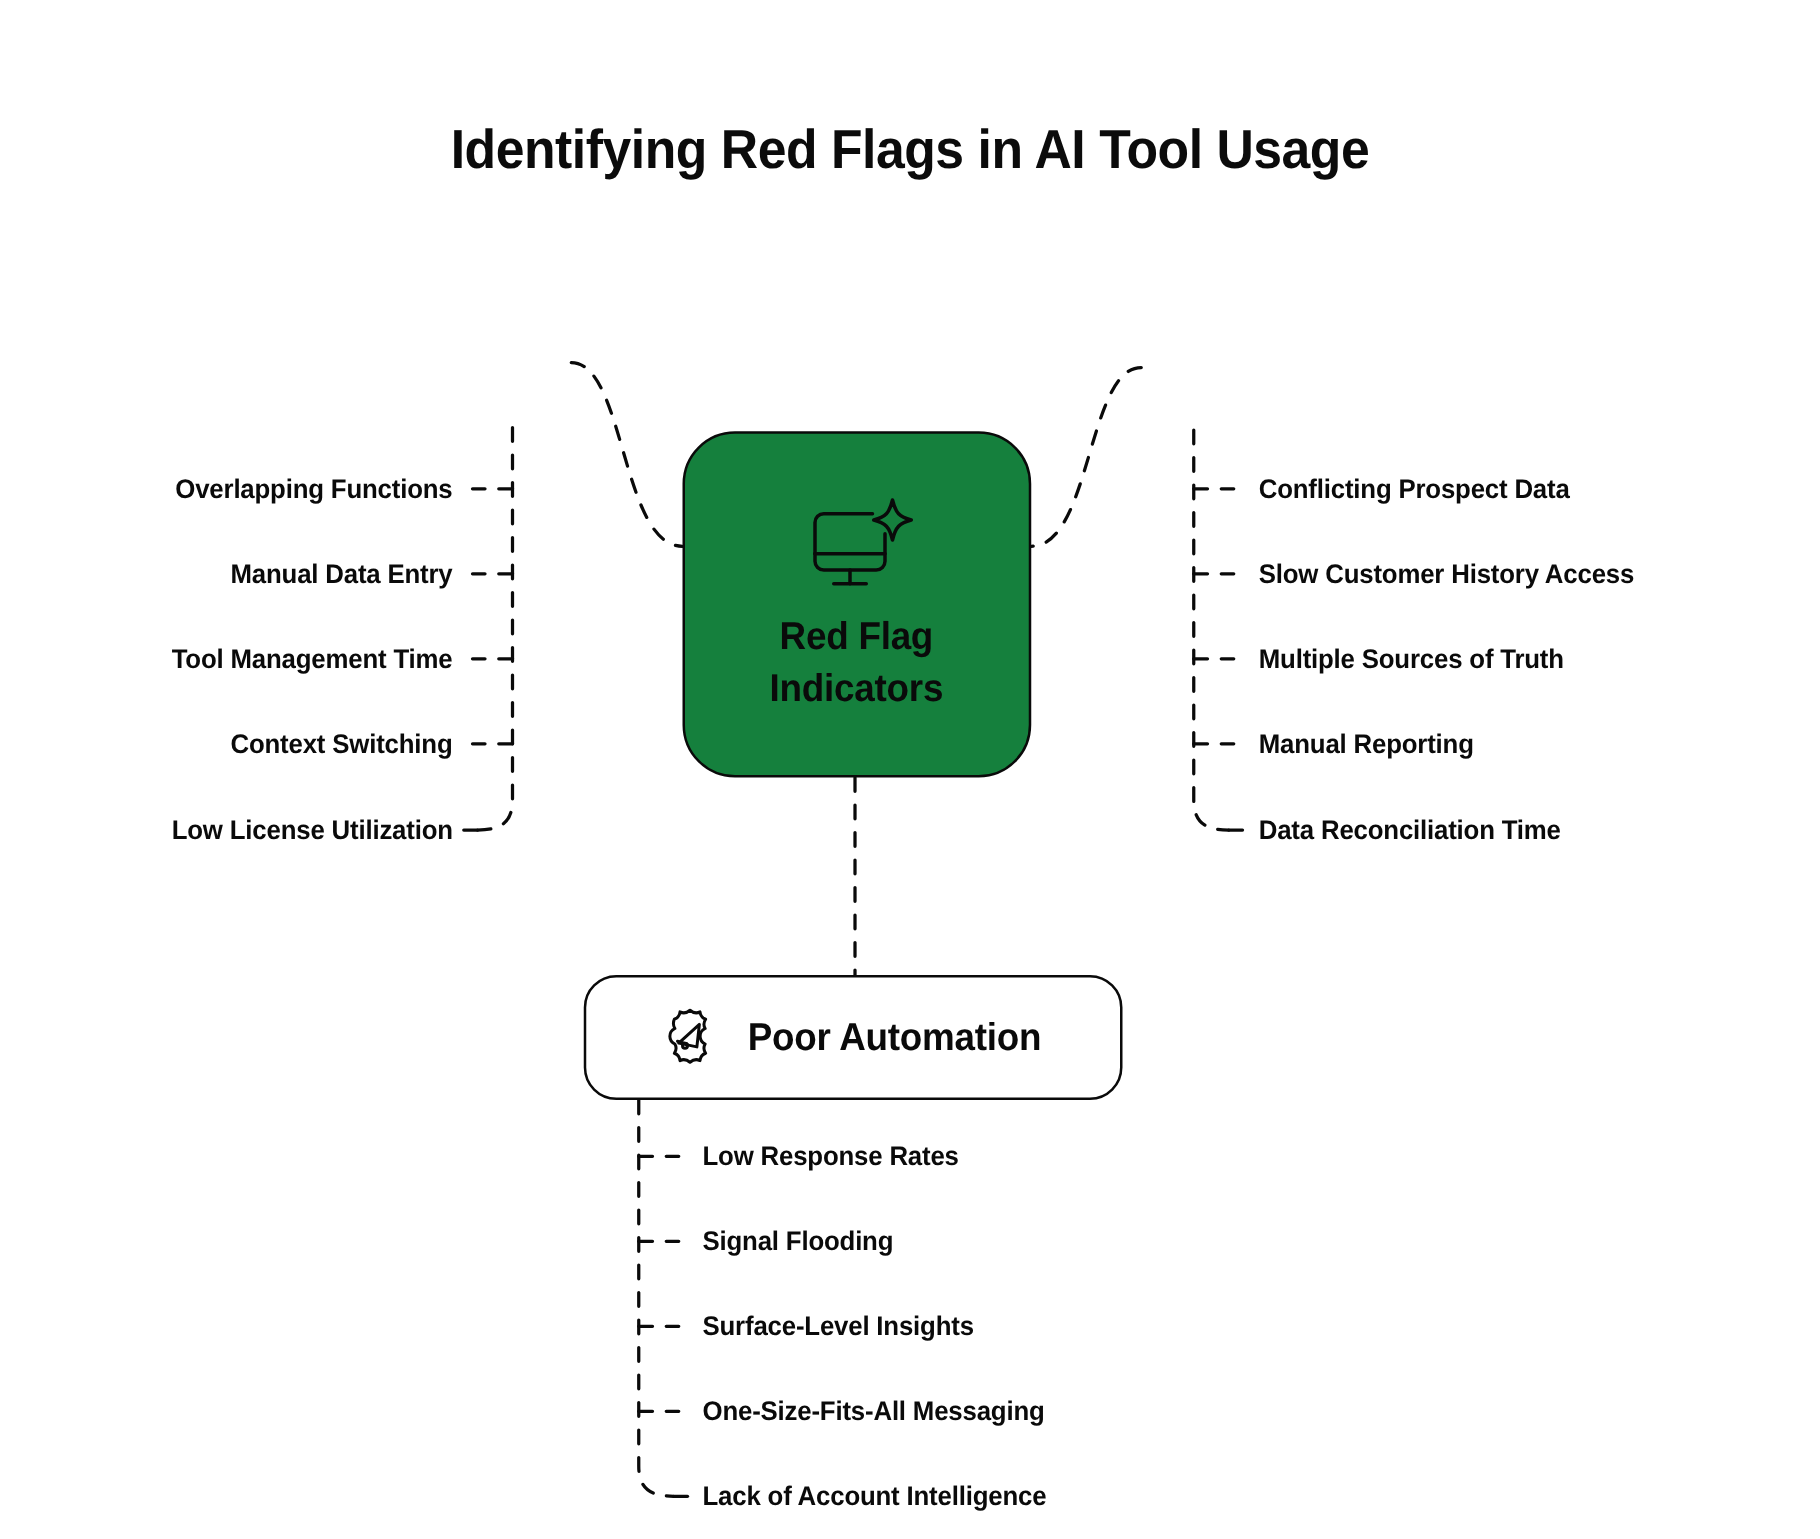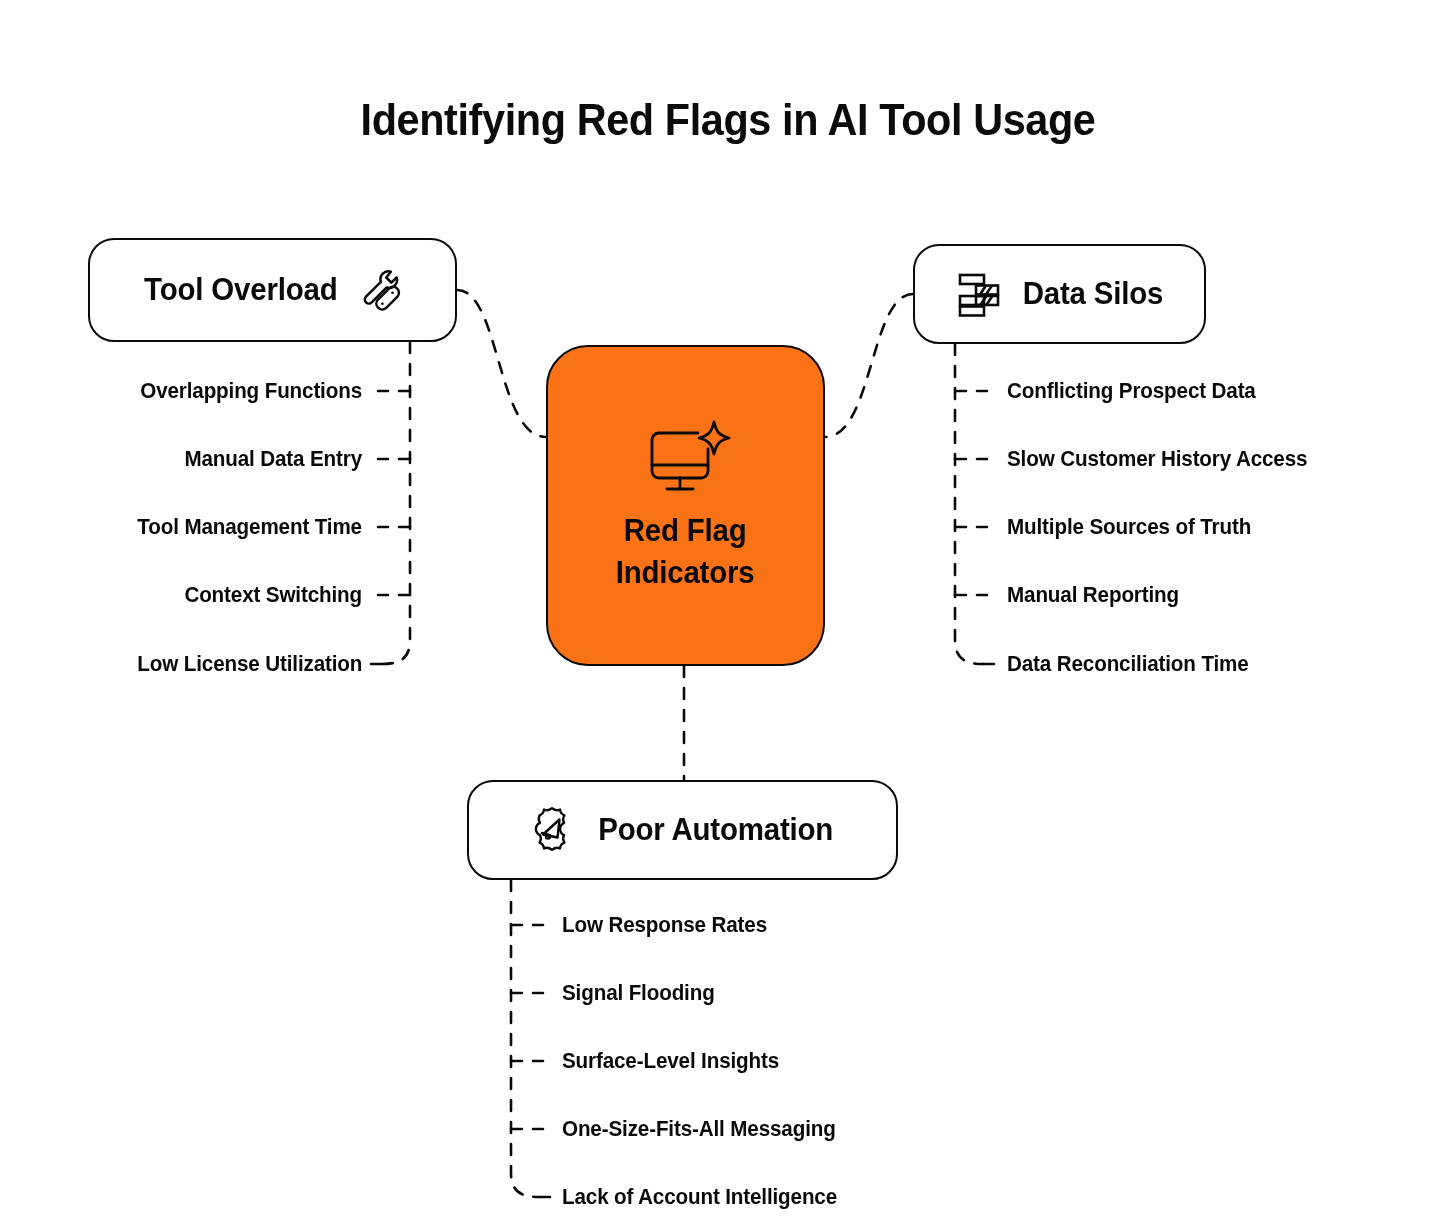--- a/index.html
+++ b/index.html
@@ -92,23 +92,23 @@
     padding: 0 22px;
     justify-content: center;
   }
 
   
   #node-center {
     position: absolute;
     left: 546px;
     top: 345px;
     width: 279px;
-    height: 321px;
+    height: 277px;
     box-sizing: border-box;
-    background: #f97316;
+    background: #15803d;
     border: 2.6px solid #0a0a0a;
     border-radius: 42px;
     display: flex;
     flex-direction: column;
     align-items: center;
     justify-content: center;
   }
   #node-center .center-icon { margin-bottom: 10px; }
   .center-label {
     font-size: 31px;
@@ -166,63 +166,21 @@
 
       <path d="M 511 880 L 511 1173 C 511 1193 523 1197 539 1197" stroke-dasharray="11 11"></path>
       <path d="M 511 925 L 543 925" stroke-dasharray="11 11"></path>
       <path d="M 511 993 L 543 993" stroke-dasharray="11 11"></path>
       <path d="M 511 1061 L 543 1061" stroke-dasharray="11 11"></path>
       <path d="M 511 1129 L 543 1129" stroke-dasharray="11 11"></path>
       <path d="M 539 1197 L 559 1197" stroke-dasharray="11 11"></path>
     </g>
   </svg>
 
-  <div class="node" id="node-tool-overload">
-    <span class="node-label">Tool Overload</span>
-    <span>
-      <svg class="icon-svg" width="50" height="50" viewBox="0 0 48 48" fill="none" stroke="#0a0a0a" stroke-width="2.4" stroke-linecap="round" stroke-linejoin="round">
-
-        <path d="M33.5 6.5 a7.6 7.6 0 0 0 -9.6 9.6 L9.6 30.4 a3.9 3.9 0 0 0 0 5.5
-                 a3.9 3.9 0 0 0 5.5 0 L29.4 21.6 a7.6 7.6 0 0 0 9.6 -9.6
-                 l-5.0 5.0 l-5.0 -5.0 z"></path>
-
-        <path d="M39.6 22.6 a5.6 5.6 0 0 0 -7.9 0 L20.9 33.4 a5.6 5.6 0 0 0 7.9 7.9
-                 L39.6 30.5 a5.6 5.6 0 0 0 0 -7.9 z"></path>
-        <circle cx="35.0" cy="26.6" r="1.25" fill="#0a0a0a" stroke="none"></circle>
-        <circle cx="25.4" cy="37.2" r="1.25" fill="#0a0a0a" stroke="none"></circle>
-      </svg>
-    </span>
-  </div>
-
-  <div class="node" id="node-data-silos">
-    <span>
-      <svg class="icon-svg" width="52" height="52" viewBox="0 0 52 52" fill="none" stroke="#0a0a0a" stroke-width="2.6">
-
-        <rect x="7" y="7" width="24" height="9"></rect>
-
-        <rect x="23" y="17.5" width="22" height="9"></rect>
-        <line x1="27" y1="26.5" x2="33" y2="17.5"></line>
-        <line x1="33" y1="26.5" x2="39" y2="17.5"></line>
-
-        <rect x="7" y="28" width="24" height="9"></rect>
-
-        <rect x="23" y="26.5" width="22" height="0" stroke="none"></rect>
-        <rect x="23" y="29.5" width="0" height="0" stroke="none"></rect>
-
-        <rect x="23" y="28" width="22" height="0" stroke="none"></rect>
-        <rect x="7" y="38.5" width="24" height="9"></rect>
-        <rect x="23" y="28" width="0" height="0" stroke="none"></rect>
-
-        <rect x="23" y="28.5" width="22" height="9" transform="translate(0,-0.5)"></rect>
-        <line x1="27" y1="37.5" x2="33" y2="28.5"></line>
-        <line x1="33" y1="37.5" x2="39" y2="28.5"></line>
-      </svg>
-    </span>
-    <span class="node-label">Data Silos</span>
-  </div>
+
 
   <div class="node" id="node-poor-automation">
     <span>
       <svg class="icon-svg" width="52" height="52" viewBox="0 0 52 52" fill="none" stroke="#0a0a0a" stroke-width="2.4" stroke-linejoin="round">
 
         <path d="M26 4.2
                  q4.0 3.4 8.0 1.3 q0.4 4.4 4.5 5.9 q-2.5 3.7 -0.4 7.4
                  q-4.0 1.9 -4.0 6.2 q0 4.3 4.0 6.2 q-2.1 3.7 0.4 7.4
                  q-4.1 1.5 -4.5 5.9 q-4.0 -2.1 -8.0 1.3
                  q-4.0 -3.4 -8.0 -1.3 q-0.4 -4.4 -4.5 -5.9

